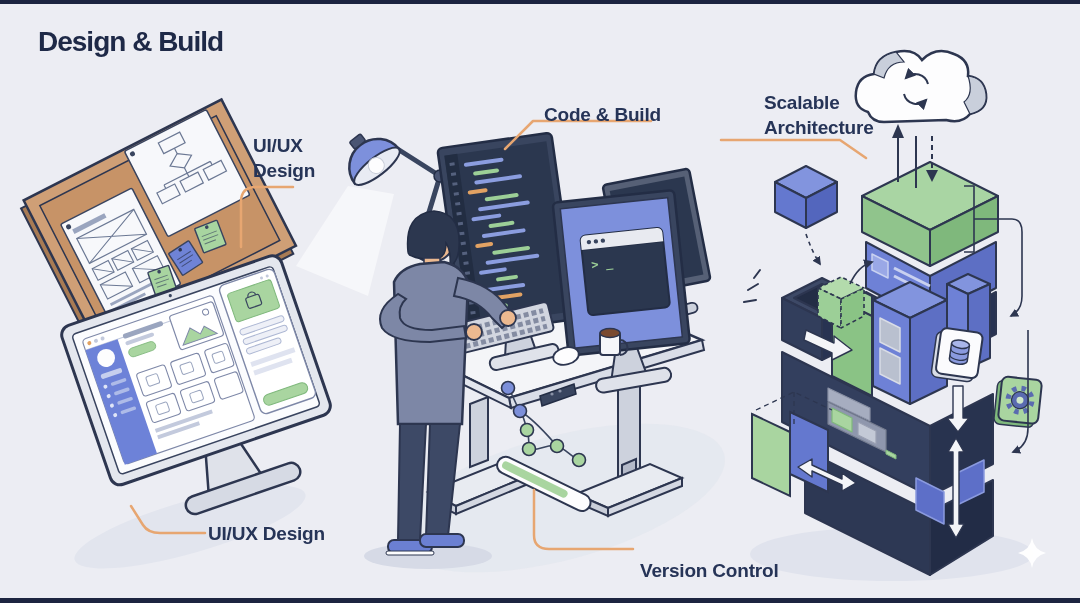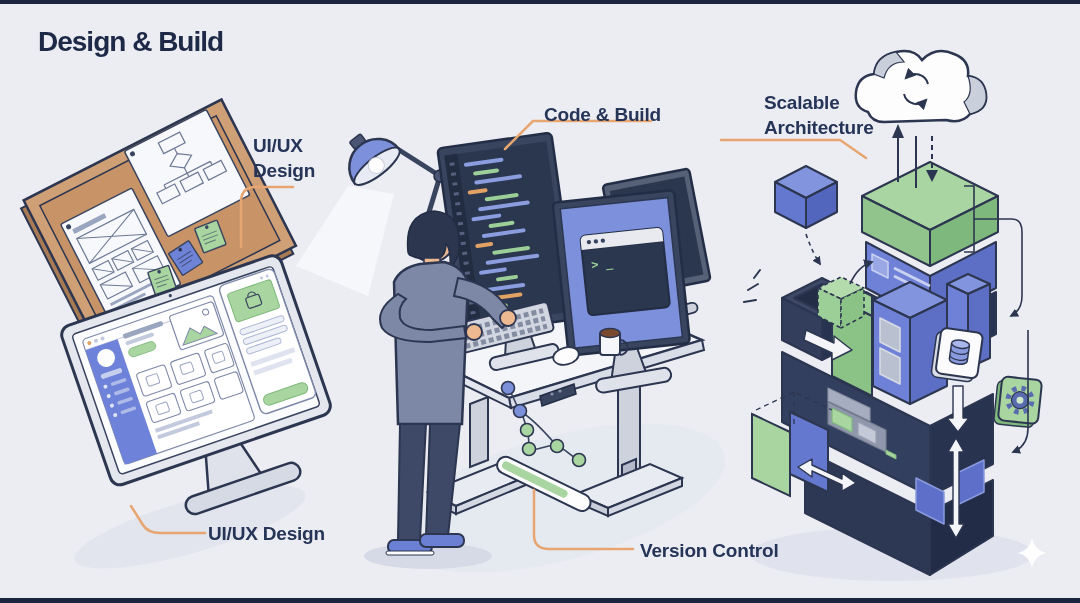--- a/index.html
+++ b/index.html
@@ -9,21 +9,21 @@
   .bar.top{top:0;height:4px;}
   .bar.bottom{bottom:0;height:5px;}
   .title{position:absolute;left:38px;top:26px;margin:0;font-size:28px;font-weight:800;
          color:#1e2947;letter-spacing:-1px;}
   .label{position:absolute;font-size:19px;font-weight:700;color:#263457;line-height:1.3;
          letter-spacing:-0.2px;}
   .lbl-uiux-top{left:253px;top:134px;width:100px;}
   .lbl-code{left:544px;top:91px;white-space:nowrap;margin-top:12px;}
   .lbl-arch{left:764px;top:91px;width:135px;}
   .lbl-uiux-bot{left:208px;top:522px;white-space:nowrap;}
-  .lbl-version{left:640px;top:539px;white-space:nowrap;}
+  .lbl-version{left:640px;top:559px;white-space:nowrap;}
   svg{position:absolute;left:0;top:0;}
 </style>
 </head>
 <body>
 
 <div class="canvas">
 
 <svg width="1080" height="603" viewBox="0 0 1080 603">
   <defs>
     <marker id="ah" viewBox="0 0 10 10" refX="8" refY="5" markerWidth="5.5" markerHeight="5.5" orient="auto-start-reverse">

